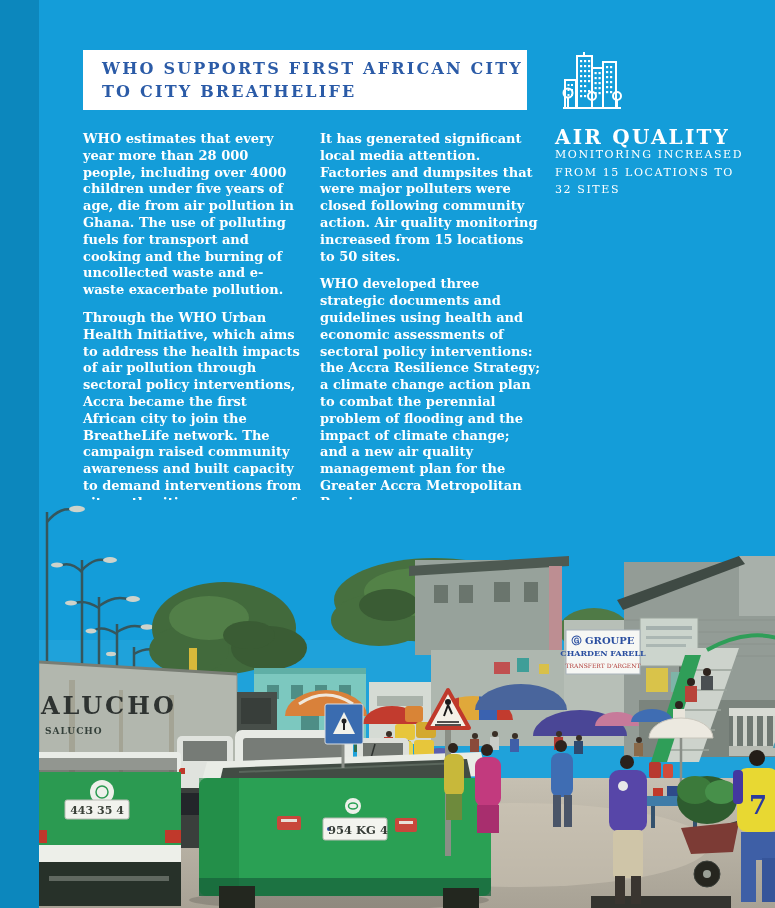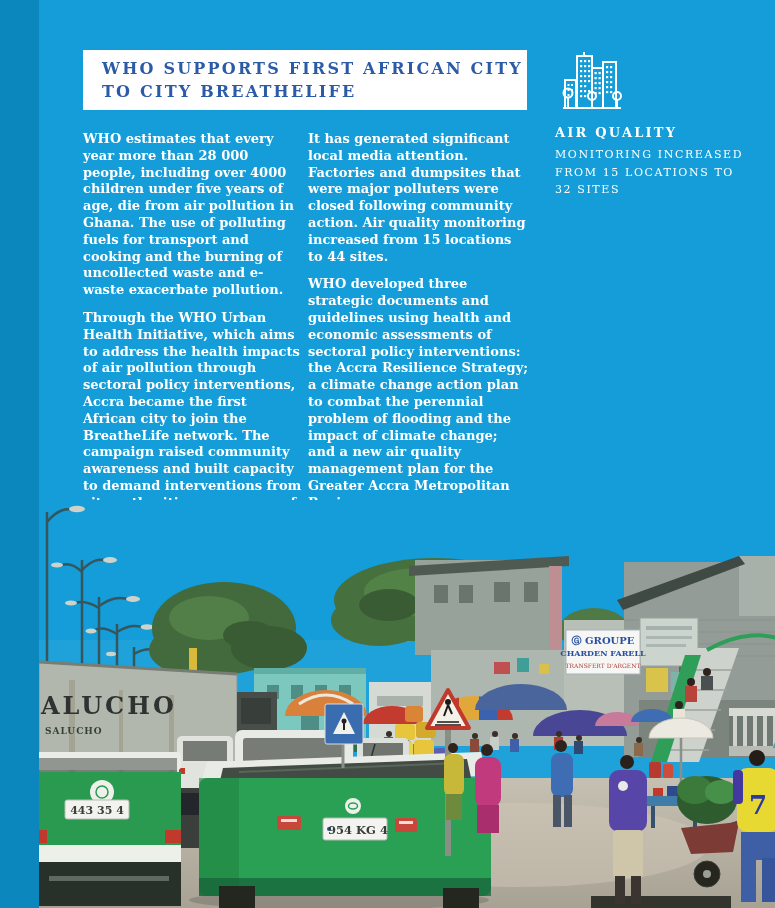--- a/index.html
+++ b/index.html
@@ -14,29 +14,29 @@
     background:#ffffff; display:flex; flex-direction:column; justify-content:center;
     padding-left:19px; box-sizing:border-box;
   }
   .header-title{
     color:#2b5ba7; font-weight:bold; font-size:16px; letter-spacing:2.2px;
     line-height:23px; white-space:nowrap;
   }
   .stat-icon{position:absolute; left:522px; top:50px; width:62px; height:62px;}
   .stat-heading{
     position:absolute; left:516px; top:125px; color:#fff; font-weight:bold;
-    font-size:13px; letter-spacing:2.2px; white-space:nowrap;text-align:right;
+    font-size:20px; letter-spacing:2.2px; white-space:nowrap;text-align:right;
   }
   .stat-detail{
     position:absolute; left:516px; top:146px; width:240px; color:#fff;
     font-size:11px; letter-spacing:1.6px; line-height:17.5px; white-space:pre-line;
   }
   .columns{
     position:absolute; left:44px; top:131px; width:458px;
-    display:flex; gap:4px;
+    display:flex; gap:16px;
   }
   .col{width:221px; color:#ffffff;}
   .col p{
     margin:0 0 11px 0; font-size:13px; line-height:16.8px; font-weight:bold;
   }
   .photo{position:absolute; left:0; top:500px; width:639px; height:408px;}
   svg text{font-family:"DejaVu Serif", serif;}
 </style>
 </head>
 <body>
@@ -125,21 +125,21 @@
   <div class="stat-detail">MONITORING INCREASED
 FROM 15 LOCATIONS TO
 32 SITES</div>
 
   <div class="columns">
     <div class="col">
       <p>WHO estimates that every year more than 28 000 people, including over 4000 children under five years of age, die from air pollution in Ghana. The use of polluting fuels for transport and cooking and the burning of uncollected waste and e-waste exacerbate pollution.</p>
       <p>Through the WHO Urban Health Initiative, which aims to address the health impacts of air pollution through sectoral policy interventions, Accra became the first African city to join the BreatheLife network. The campaign raised community awareness and built capacity to demand interventions from city authorities on sources of local air pollution.</p>
     </div>
     <div class="col">
-      <p>It has generated significant local media attention. Factories and dumpsites that were major polluters were closed following community action. Air quality monitoring increased from 15 locations to 44 sites.</p>
+      <p>It has generated significant local media attention. Factories and dumpsites that were major polluters were closed following community action. Air quality monitoring increased from 15 locations to 50 sites.</p>
       <p>WHO developed three strategic documents and guidelines using health and economic assessments of sectoral policy interventions: the Accra Resilience Strategy; a climate change action plan to combat the perennial problem of flooding and the impact of climate change; and a new air quality management plan for the Greater Accra Metropolitan Region.</p>
     </div>
   </div>
 
   <div class="photo">
     <svg width="775" height="408" viewBox="0 0 775 408">
       <defs>
         <linearGradient id="road" x1="0" y1="0" x2="0" y2="1">
           <stop offset="0" stop-color="#c6c0b2"></stop>
             <stop offset="1" stop-color="#a8a295"></stop>

